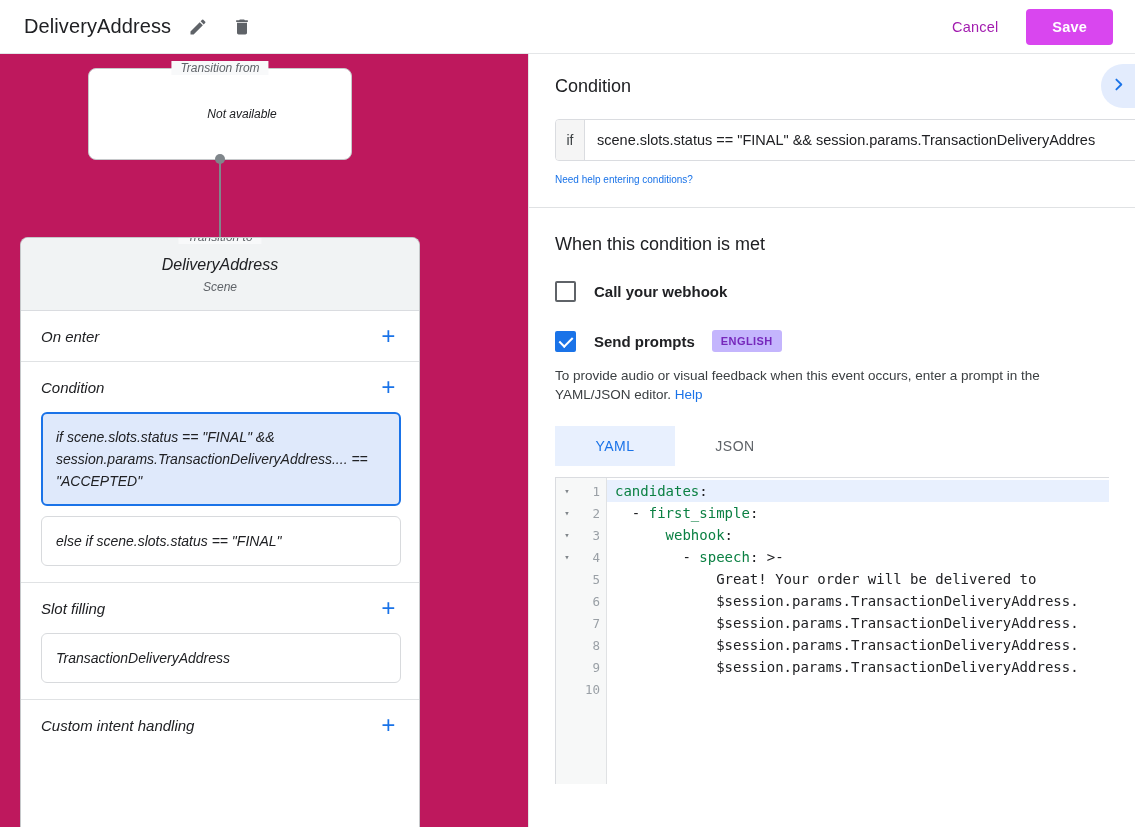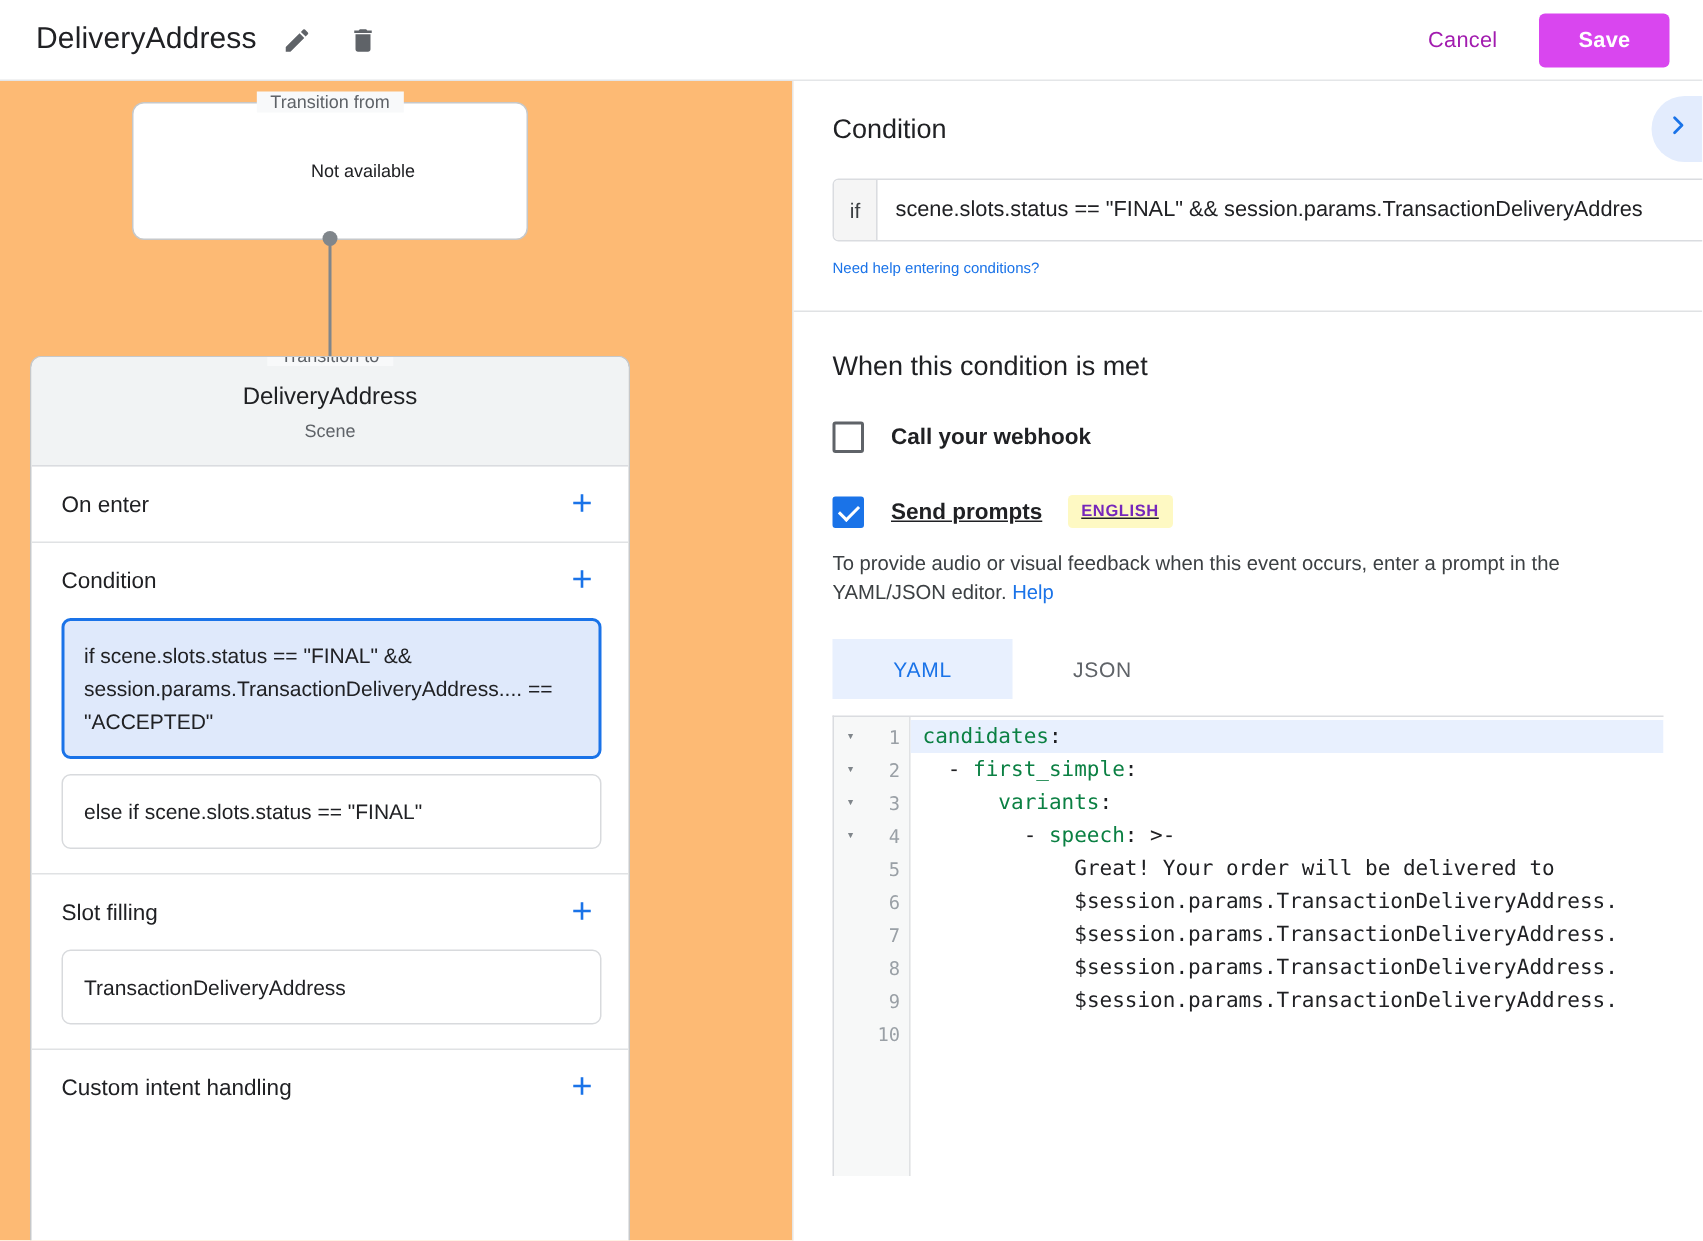--- a/index.html
+++ b/index.html
@@ -60,24 +60,25 @@
 
   
   .body-split {
     display: flex;
     height: 773px;
   }
 
   
   .left-pane {
     width: 529px;
-    background: #fdba74;
+    background: #be185d;
     border-right: 1px solid #e4e6e8;
     position: relative;
     overflow: hidden;
+    font-style: italic;
   }
 
   
   .fset {
     position: absolute;
     border: 1px solid #c6c8ca;
     border-radius: 8px;
     background: #fff;
   }
   .fset-legend {
@@ -255,21 +256,21 @@
   .rp-divider {
     height: 1px;
     background: #e0e2e4;
     margin: 0;
   }
 
   .met-block { padding: 26px 26px 0 26px; }
   .met-title { font-size: 18px; color: #202124; margin-bottom: 26px; }
 
   .cb-row { display: flex; align-items: center; }
-  .cb-row + .cb-row { margin-top: 28px; text-decoration: underline; }
+  .cb-row + .cb-row { margin-top: 28px; }
   .cbox {
     width: 21px; height: 21px;
     border: 2px solid #5f6368;
     border-radius: 2px;
     background: #fff;
     cursor: pointer;
     flex: none;
   }
   .cbox.checked {
     background: #1a73e8;
@@ -286,21 +287,21 @@
     transform: rotate(45deg);
   }
   .cb-label {
     margin-left: 18px;
     font-size: 15px;
     font-weight: bold;
     color: #202124;
   }
   .lang-badge {
     margin-left: 17px;
-    background: #fef9c3;
+    background: #c4b5fd;
     color: #7627bb;
     font-size: 11px;
     font-weight: bold;
     letter-spacing: .4px;
     padding: 5px 9px;
     border-radius: 3px;
   }
   .helper-text {
     margin-top: 14px;
     font-size: 13.5px;
@@ -554,21 +555,21 @@
               <span class="gnum">9</span>
             </div>
             <div class="gline">
               <span class="gfold"></span>
               <span class="gnum">10</span>
             </div>
           </div>
         <div class="code-area" id="code-area">
             <div class="cline hl"><span class="tk-key">candidates</span><span class="tk-punc">:</span></div>
             <div class="cline"><span class="tk-punc">&nbsp;&nbsp;-&nbsp;</span><span class="tk-key">first_simple</span><span class="tk-punc">:</span></div>
-            <div class="cline"><span class="tk-punc">&nbsp;&nbsp;&nbsp;&nbsp;&nbsp;&nbsp;</span><span class="tk-key">variants</span><span class="tk-punc">:</span></div>
+            <div class="cline"><span class="tk-punc">&nbsp;&nbsp;&nbsp;&nbsp;&nbsp;&nbsp;</span><span class="tk-key">webhook</span><span class="tk-punc">:</span></div>
             <div class="cline"><span class="tk-punc">&nbsp;&nbsp;&nbsp;&nbsp;&nbsp;&nbsp;&nbsp;&nbsp;-&nbsp;</span><span class="tk-key">speech</span><span class="tk-punc">:&nbsp;</span><span class="tk-txt">&gt;-</span></div>
             <div class="cline"><span class="tk-punc">&nbsp;&nbsp;&nbsp;&nbsp;&nbsp;&nbsp;&nbsp;&nbsp;&nbsp;&nbsp;&nbsp;&nbsp;</span><span class="tk-txt">Great! Your order will be delivered to</span></div>
             <div class="cline"><span class="tk-punc">&nbsp;&nbsp;&nbsp;&nbsp;&nbsp;&nbsp;&nbsp;&nbsp;&nbsp;&nbsp;&nbsp;&nbsp;</span><span class="tk-txt">$session.params.TransactionDeliveryAddress.</span></div>
             <div class="cline"><span class="tk-punc">&nbsp;&nbsp;&nbsp;&nbsp;&nbsp;&nbsp;&nbsp;&nbsp;&nbsp;&nbsp;&nbsp;&nbsp;</span><span class="tk-txt">$session.params.TransactionDeliveryAddress.</span></div>
             <div class="cline"><span class="tk-punc">&nbsp;&nbsp;&nbsp;&nbsp;&nbsp;&nbsp;&nbsp;&nbsp;&nbsp;&nbsp;&nbsp;&nbsp;</span><span class="tk-txt">$session.params.TransactionDeliveryAddress.</span></div>
             <div class="cline"><span class="tk-punc">&nbsp;&nbsp;&nbsp;&nbsp;&nbsp;&nbsp;&nbsp;&nbsp;&nbsp;&nbsp;&nbsp;&nbsp;</span><span class="tk-txt">$session.params.TransactionDeliveryAddress.</span></div>
             <div class="cline"></div>
           </div>
       </div>
     </div>

